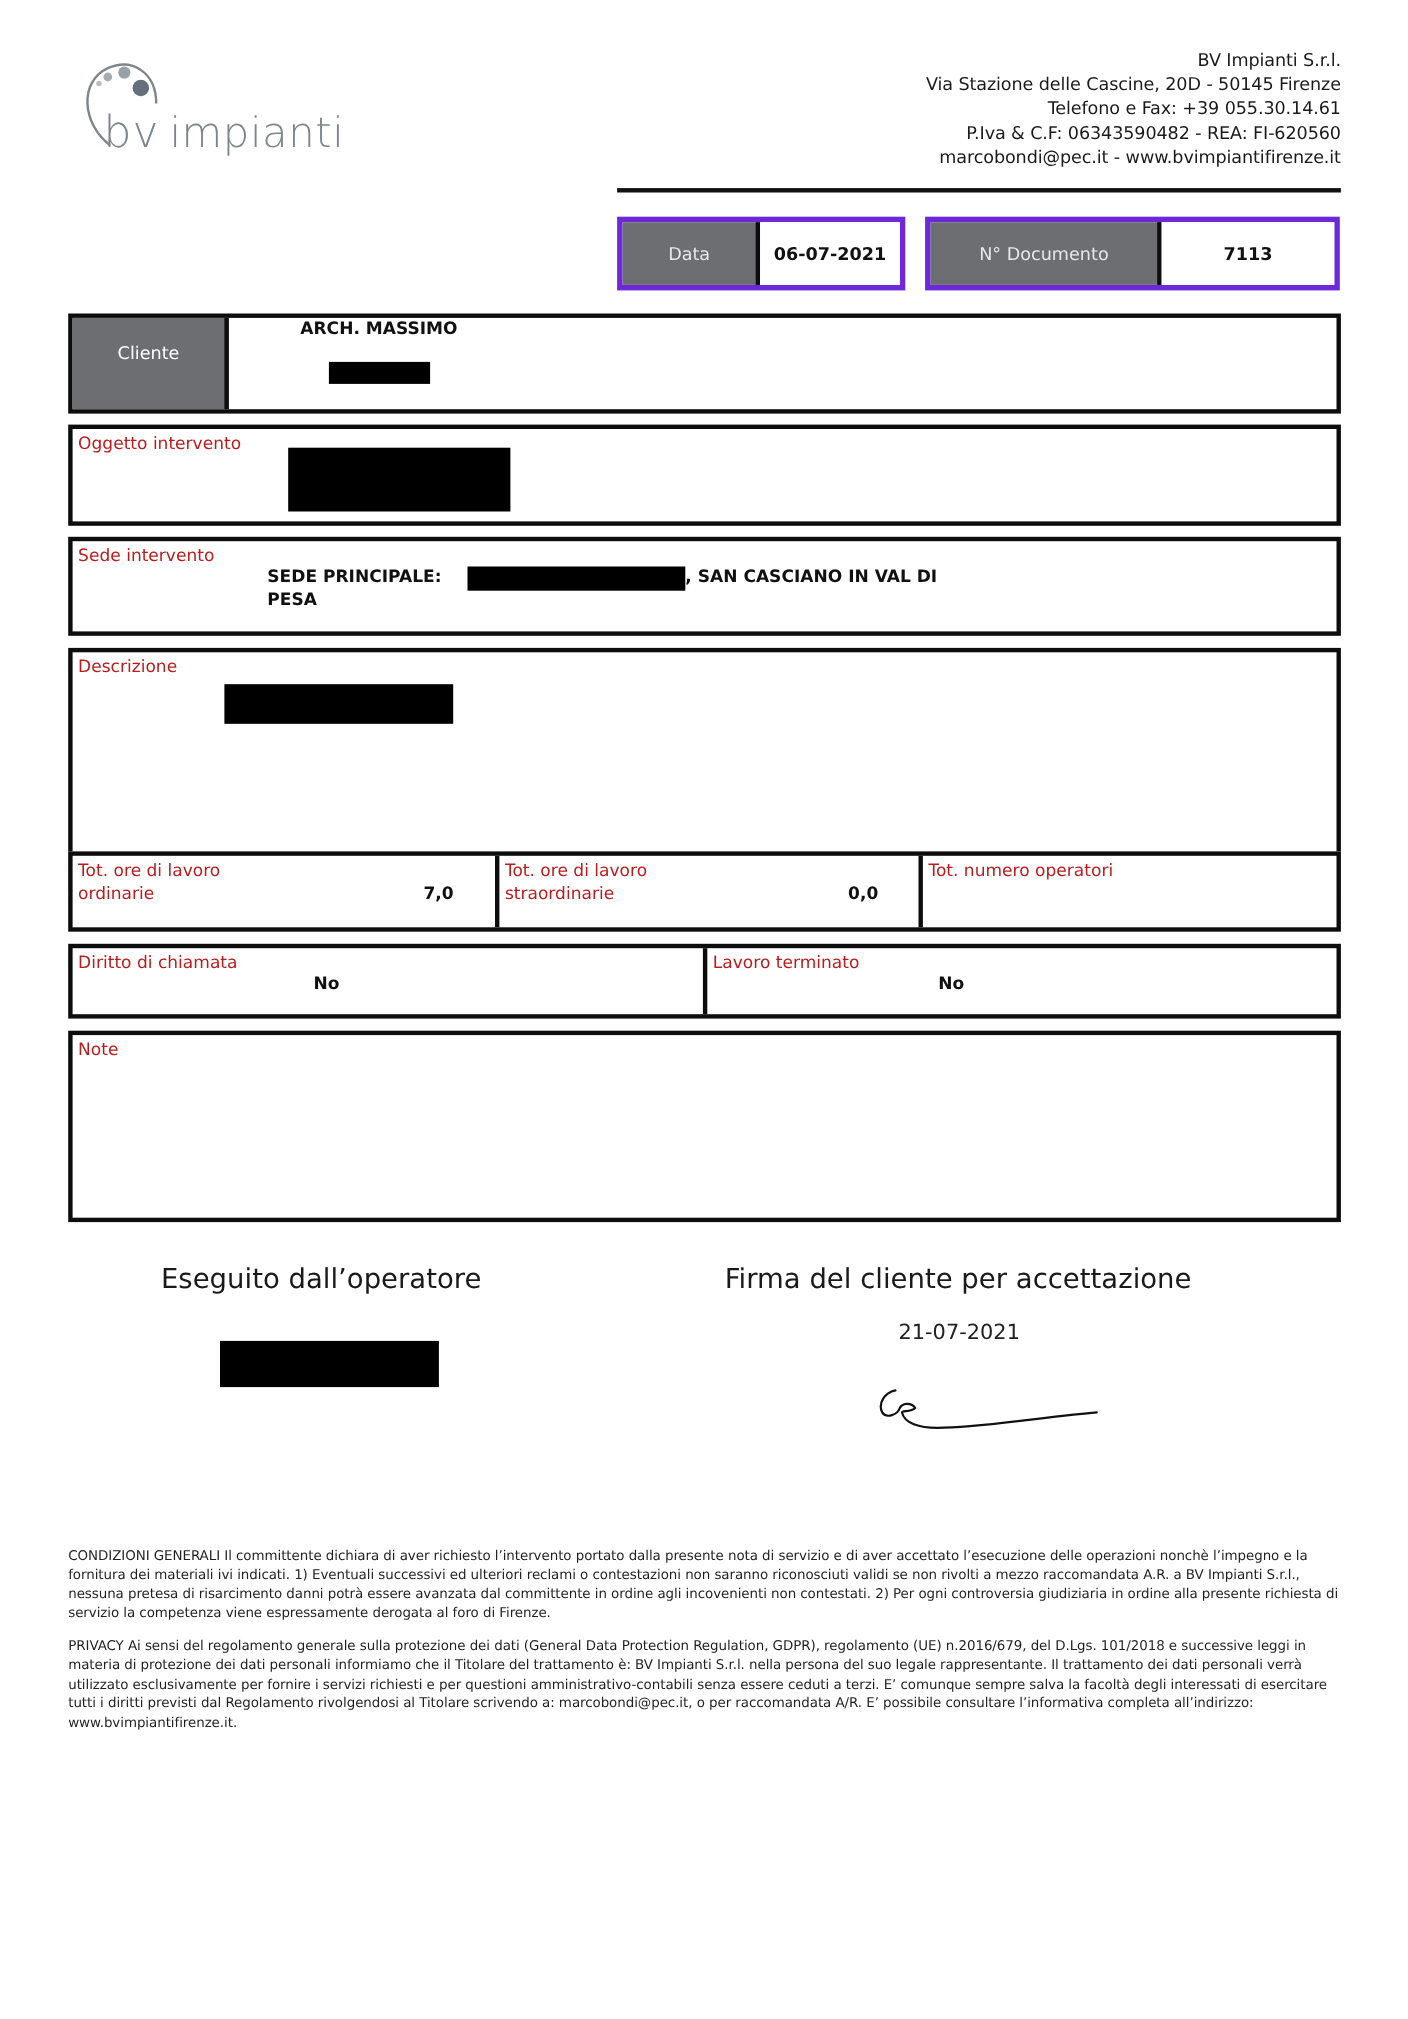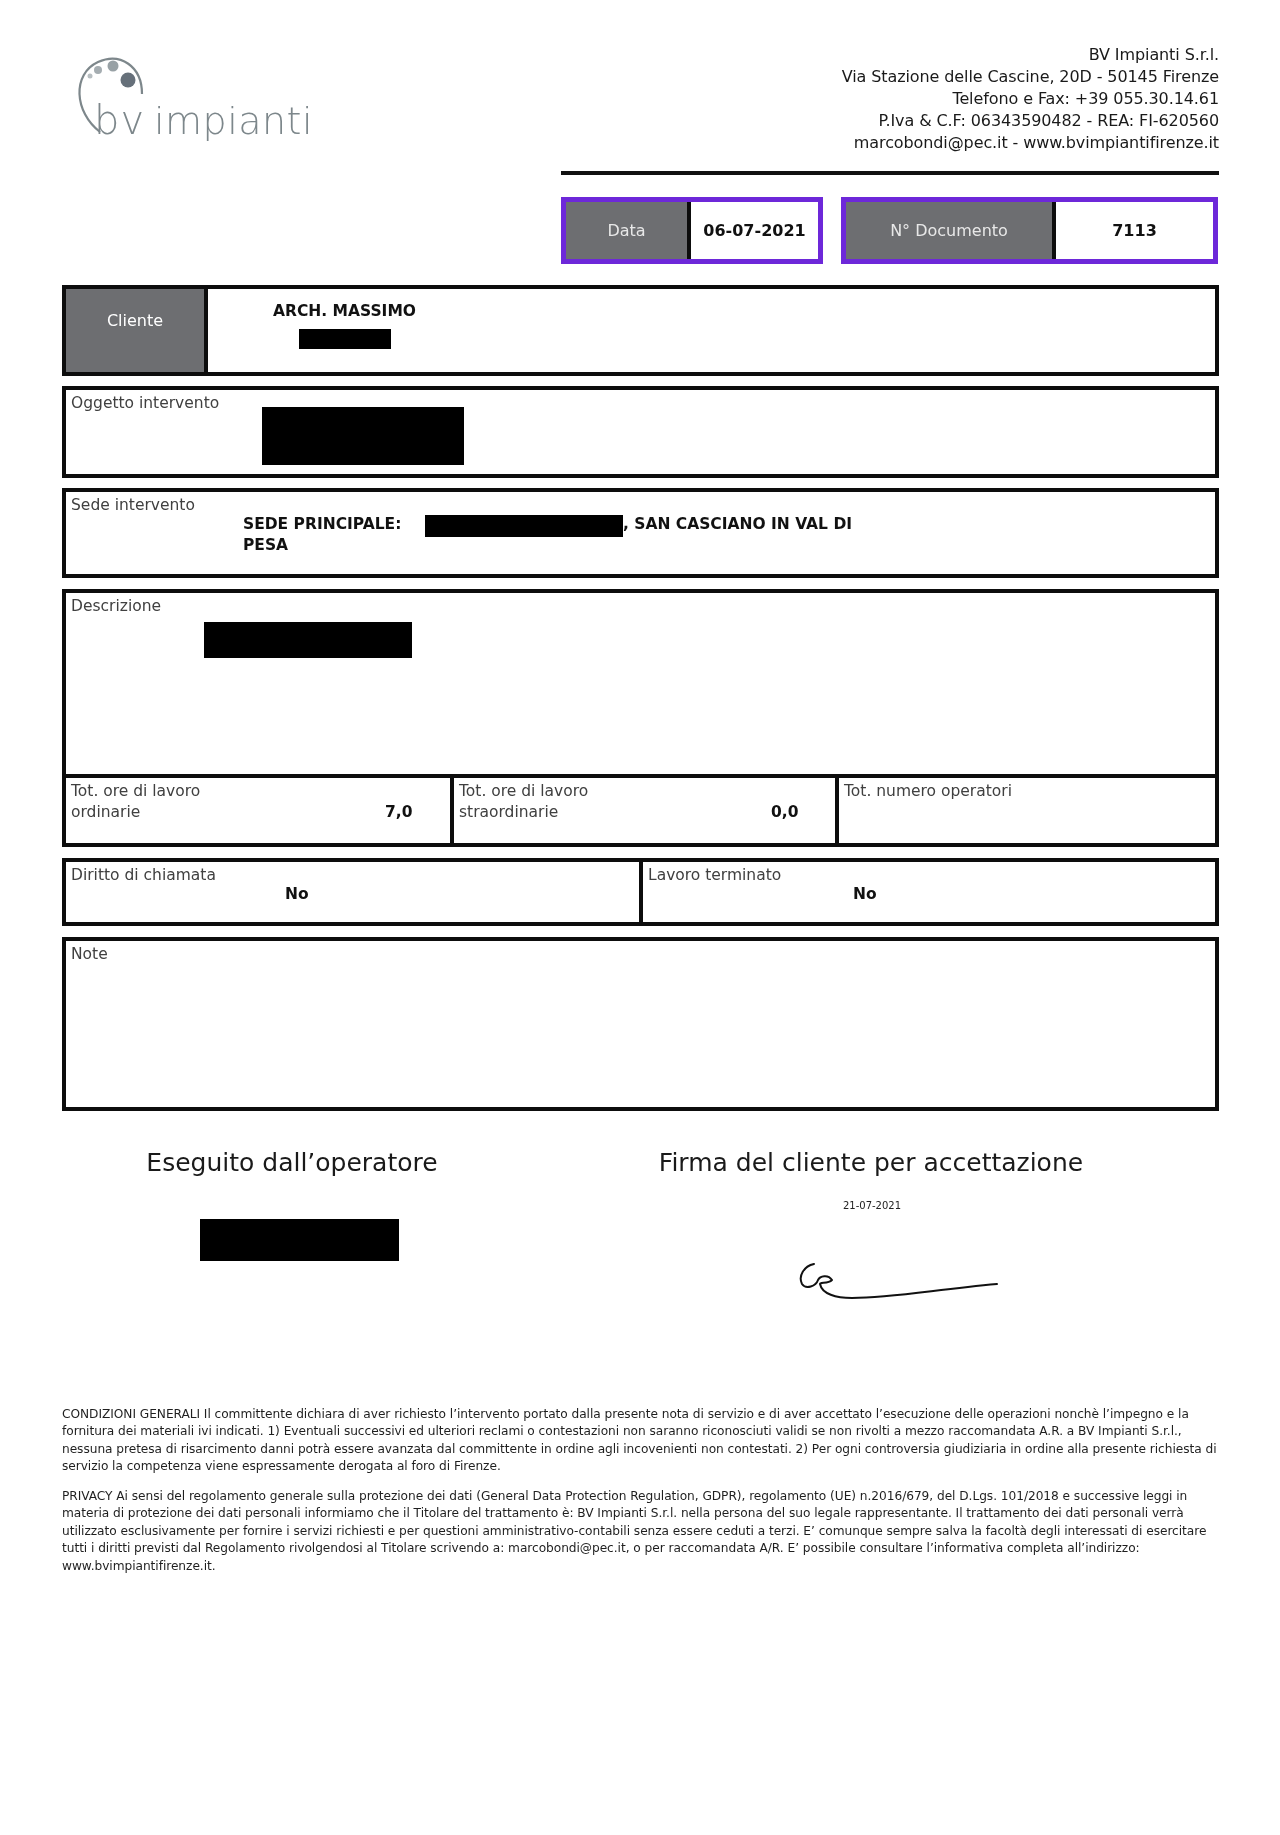--- a/index.html
+++ b/index.html
@@ -21,21 +21,21 @@
   .metabox { border: 5px solid #6d28d9; display: flex; height: 67px; }
   .metabox .lbl { background: #6d6e71; color: #e8e8e8; display: flex; align-items: center; justify-content: center; font-size: 16px; border-right: 4px solid #0d0d0d; }
   .metabox .val { flex: 1; display: flex; align-items: center; justify-content: center; font-weight: bold; font-size: 16px; color: #111; background: #fff; }
   .databox { left: 561px; top: 197px; width: 262px; }
   .databox .lbl { width: 125px; }
   .docbox { left: 841px; top: 197px; width: 377px; }
   .docbox .lbl { width: 210px; }
 
   
   .box { border: 4px solid #0d0d0d; left: 62px; width: 1157px; background: #fff; }
-  .flabel { position: absolute; left: 5px; top: 3px; font-size: 15.5px; color: #404040; line-height: 20px; }
+  .flabel { position: absolute; left: 5px; top: 3px; font-size: 15.5px; color: #b91c1c; line-height: 20px; }
   .fval { position: absolute; font-weight: bold; font-size: 15.5px; color: #111; line-height: 21px; }
   .redact { position: absolute; background: #000; }
 
   .cliente { top: 285px; height: 91px; display: flex; }
   .cliente .lbl { width: 142px; background: #6d6e71; color: #ffffff; font-size: 16px; display: flex; justify-content: center; padding-top: 22px; border-right: 4px solid #0d0d0d; }
   .cliente .content { flex: 1; position: relative; }
 
   .oggetto { top: 386px; height: 92px; }
   .sede { top: 488px; height: 90px; }
   .descr { top: 589px; height: 220px; }
@@ -45,21 +45,21 @@
   .row3 .cell + .cell { border-left: 4px solid #0d0d0d; }
 
   .row2 { top: 858px; height: 68px; display: flex; }
   .row2 .cell { position: relative; height: 100%; }
   .row2 .cell + .cell { border-left: 4px solid #0d0d0d; }
 
   .note { top: 937px; height: 174px; }
 
   
   .sigtitle { font-size: 25px; color: #1a1a1a; white-space: nowrap; transform: translateX(-50%); top: 1148px; }
-  .sigdate { font-size: 10px; color: #222; transform: translateX(-50%); top: 1200px; left: 872px; }
+  .sigdate { font-size: 19px; color: #222; transform: translateX(-50%); top: 1200px; left: 872px; }
   .signature { left: 792px; top: 1250px; width: 215px; height: 60px; }
 
   
   .legal { left: 62px; width: 1160px; font-size: 12.2px; line-height: 17.4px; color: #1f1f1f; letter-spacing: -0.05px; }
   .legal.cond { top: 1406px; }
   .legal.priv { top: 1488px; }
 </style>
 </head>
 <body>
 
@@ -91,21 +91,21 @@
 </div>
 
 <div class="abs metabox docbox">
   <div class="lbl">N° Documento</div>
   <div class="val">7113</div>
 </div>
 
 <div class="abs box cliente">
   <div class="lbl">Cliente</div>
   <div class="content">
-    <div class="fval" style="left:65px; top:12px;">ARCH. MASSIMO</div>
+    <div class="fval" style="left:65px; top:0;">ARCH. MASSIMO</div>
     <div class="redact" style="left:91px; top:40px; width:92px; height:20px;"></div>
   </div>
 </div>
 
 <div class="abs box oggetto">
   <div class="flabel">Oggetto intervento</div>
   <div class="redact" style="left:196px; top:17px; width:202px; height:58px;"></div>
 </div>
 
 <div class="abs box sede">

